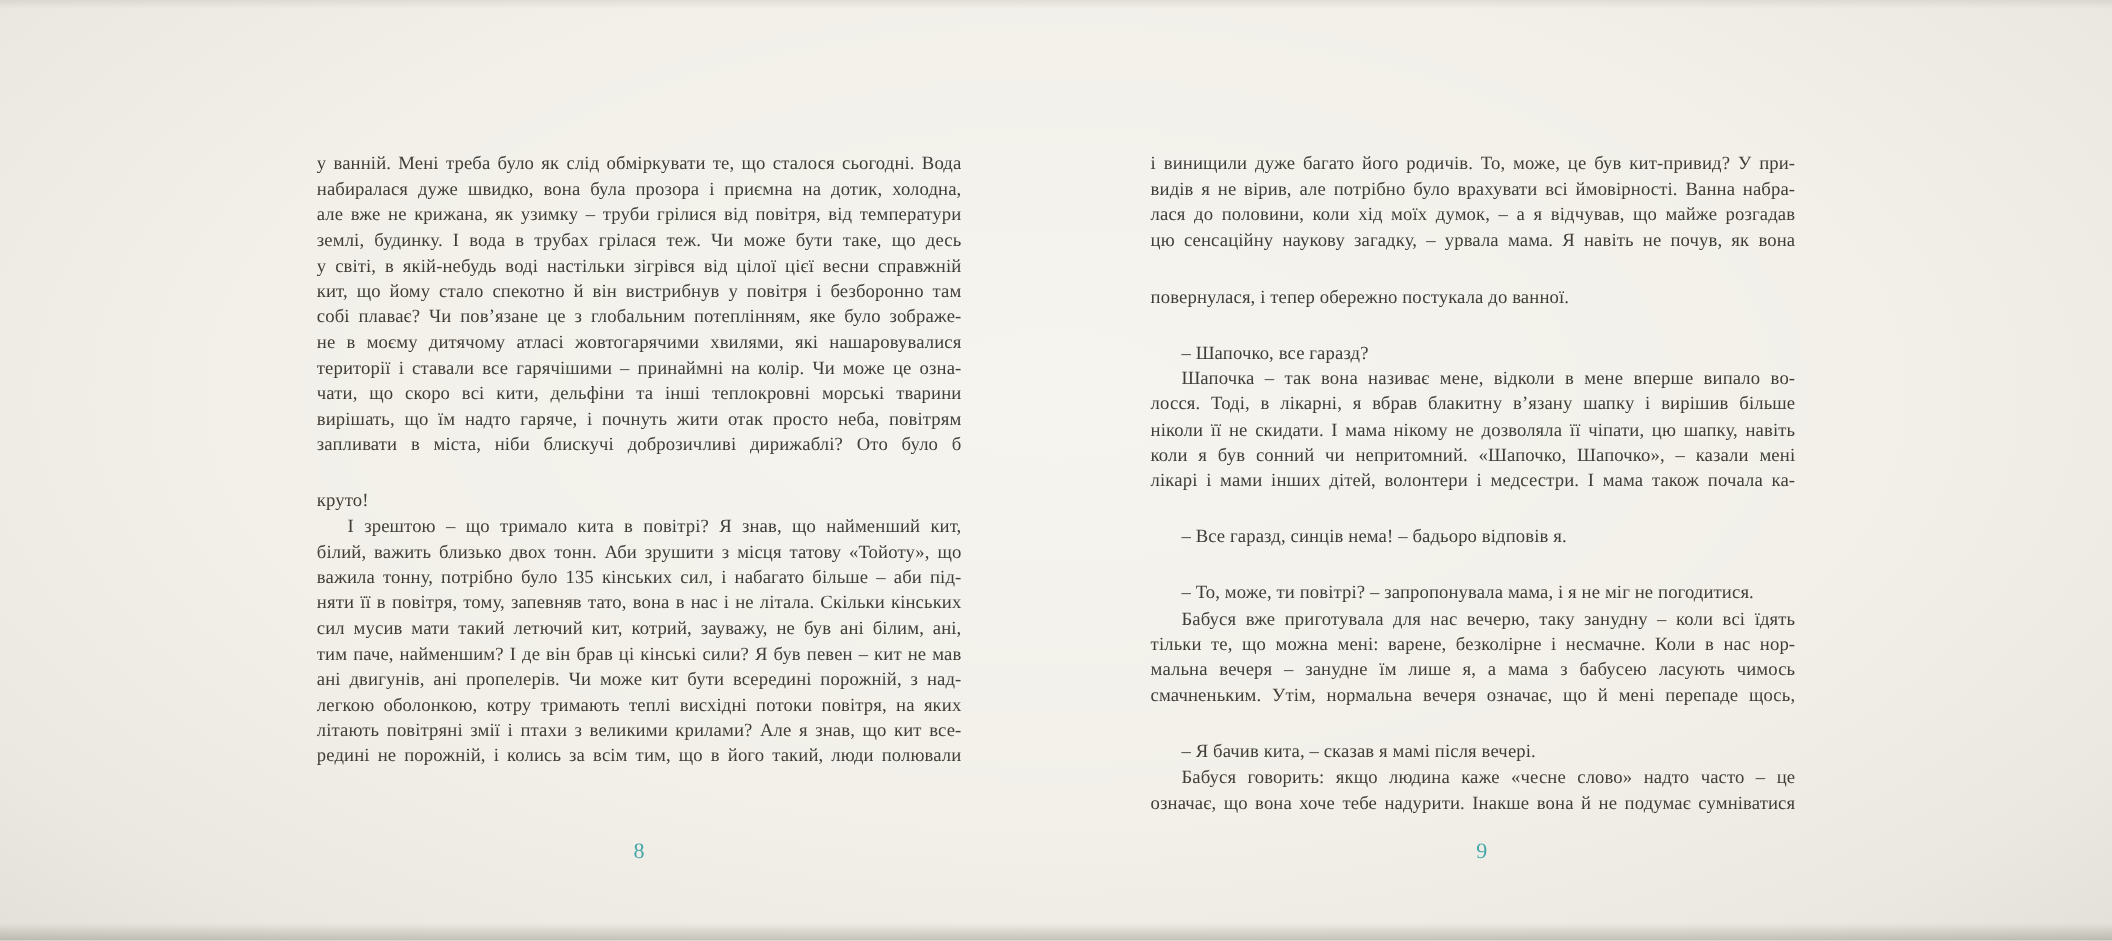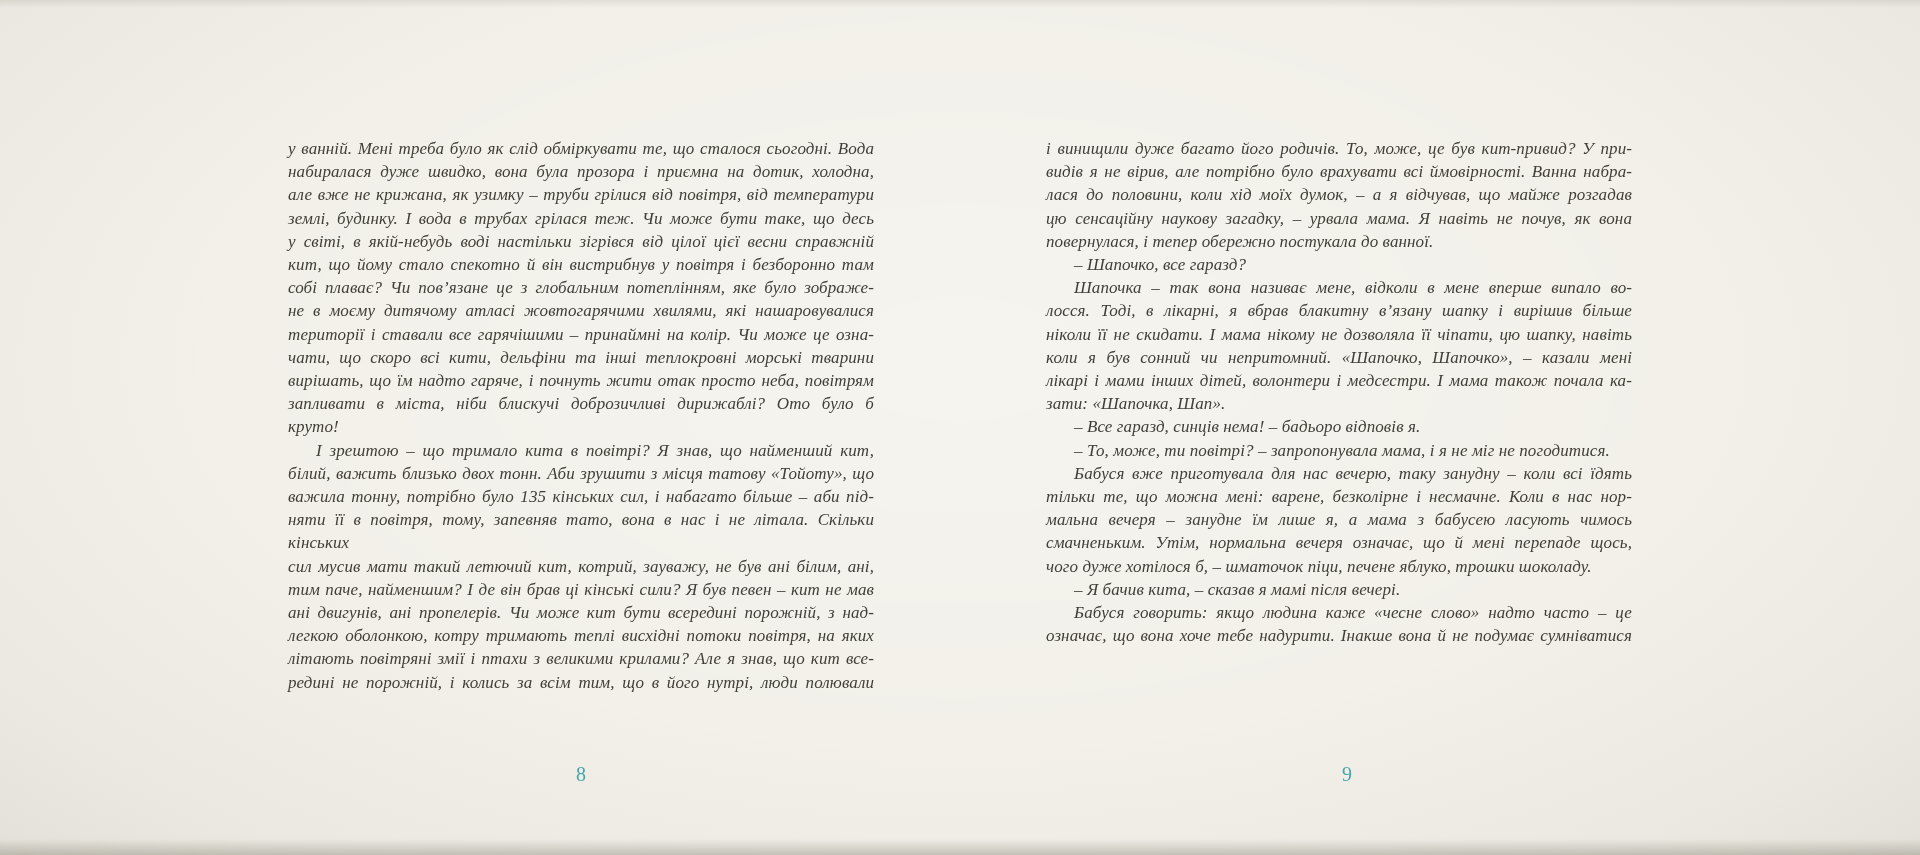--- a/index.html
+++ b/index.html
@@ -38,23 +38,22 @@
     font-size: 17px;
     line-height: 23.2px;
     letter-spacing: 0.1px;
   }
   .para { margin: 0; }
   .line {
     display: block;
     text-align: justify;
     text-align-last: justify;
     white-space: normal;
-    font-style: italic;
   }
-  .line.last { text-align-last: left; }
+  .line.last { text-align-last: left; margin-top: 28px; }
   .para.indent .line:first-child { text-indent: 28px; }
   .page-number {
     position: absolute;
     top: 763px;
     width: 586px;
     text-align: center;
     font-size: 20px;
     color: var(--accent, #44a6a9);
   }
   .page-number.left  { left: 288px; }
@@ -87,21 +86,21 @@
         <p class="para indent">
           <span class="line">І зрештою – що тримало кита в повітрі? Я знав, що найменший кит,</span>
           <span class="line">білий, важить близько двох тонн. Аби зрушити з місця татову «Тойоту», що</span>
           <span class="line">важила тонну, потрібно було 135 кінських сил, і набагато більше – аби під-</span>
           <span class="line">няти її в повітря, тому, запевняв тато, вона в нас і не літала. Скільки кінських</span>
           <span class="line">сил мусив мати такий летючий кит, котрий, зауважу, не був ані білим, ані,</span>
           <span class="line">тим паче, найменшим? І де він брав ці кінські сили? Я був певен – кит не мав</span>
           <span class="line">ані двигунів, ані пропелерів. Чи може кит бути всередині порожній, з над-</span>
           <span class="line">легкою оболонкою, котру тримають теплі висхідні потоки повітря, на яких</span>
           <span class="line">літають повітряні змії і птахи з великими крилами? Але я знав, що кит все-</span>
-          <span class="line">редині не порожній, і колись за всім тим, що в його нутрі, люди полювали</span>
+          <span class="line">редині не порожній, і колись за всім тим, що в його такий, люди полювали</span>
         </p>
       </div>
   </div>
 
   <div class="page page-right">
     <div class="page-text">
         <p class="para">
           <span class="line">і винищили дуже багато його родичів. То, може, це був кит-привид? У при-</span>
           <span class="line">видів я не вірив, але потрібно було врахувати всі ймовірності. Ванна набра-</span>
           <span class="line">лася до половини, коли хід моїх думок, – а я відчував, що майже розгадав</span>
@@ -110,34 +109,32 @@
         </p>
         <p class="para indent">
           <span class="line last">– Шапочко, все гаразд?</span>
         </p>
         <p class="para indent">
           <span class="line">Шапочка – так вона називає мене, відколи в мене вперше випало во-</span>
           <span class="line">лосся. Тоді, в лікарні, я вбрав блакитну в’язану шапку і вирішив більше</span>
           <span class="line">ніколи її не скидати. І мама нікому не дозволяла її чіпати, цю шапку, навіть</span>
           <span class="line">коли я був сонний чи непритомний. «Шапочко, Шапочко», – казали мені</span>
           <span class="line">лікарі і мами інших дітей, волонтери і медсестри. І мама також почала ка-</span>
-          <span class="line last">зати: «Шапочка, Шап».</span>
         </p>
         <p class="para indent">
           <span class="line last">– Все гаразд, синців нема! – бадьоро відповів я.</span>
         </p>
         <p class="para indent">
           <span class="line last">– То, може, ти повітрі? – запропонувала мама, і я не міг не погодитися.</span>
         </p>
         <p class="para indent">
           <span class="line">Бабуся вже приготувала для нас вечерю, таку занудну – коли всі їдять</span>
           <span class="line">тільки те, що можна мені: варене, безколірне і несмачне. Коли в нас нор-</span>
           <span class="line">мальна вечеря – занудне їм лише я, а мама з бабусею ласують чимось</span>
           <span class="line">смачненьким. Утім, нормальна вечеря означає, що й мені перепаде щось,</span>
-          <span class="line last">чого дуже хотілося б, – шматочок піци, печене яблуко, трошки шоколаду.</span>
         </p>
         <p class="para indent">
           <span class="line last">– Я бачив кита, – сказав я мамі після вечері.</span>
         </p>
         <p class="para indent">
           <span class="line">Бабуся говорить: якщо людина каже «чесне слово» надто часто – це</span>
           <span class="line">означає, що вона хоче тебе надурити. Інакше вона й не подумає сумніватися</span>
         </p>
       </div>
   </div>

